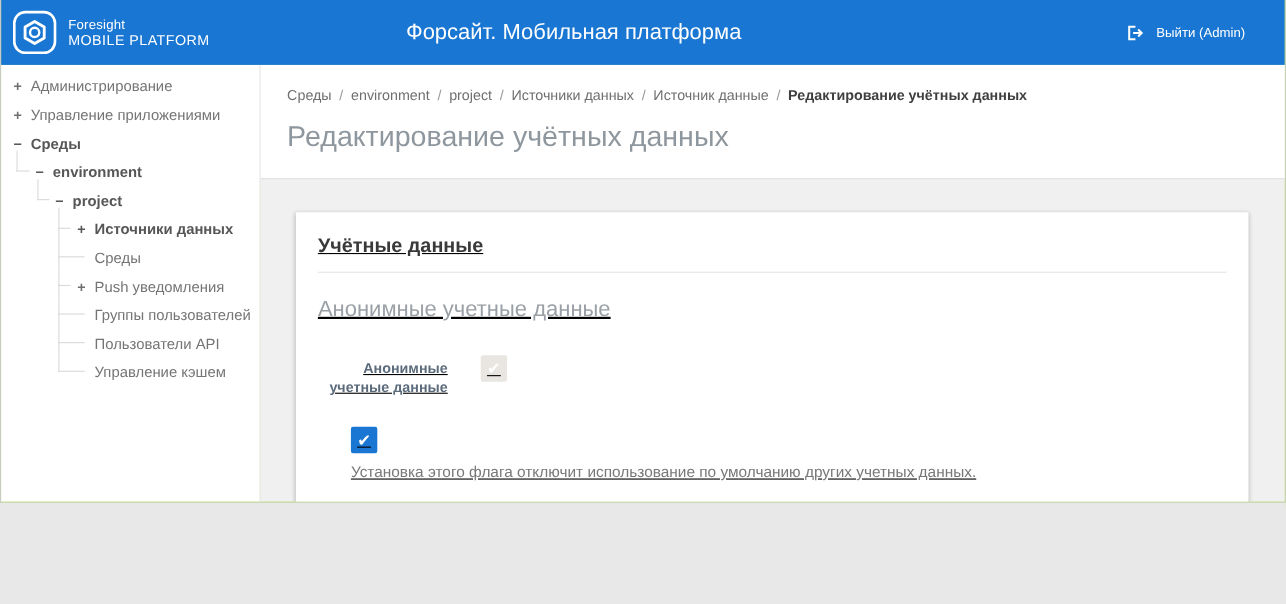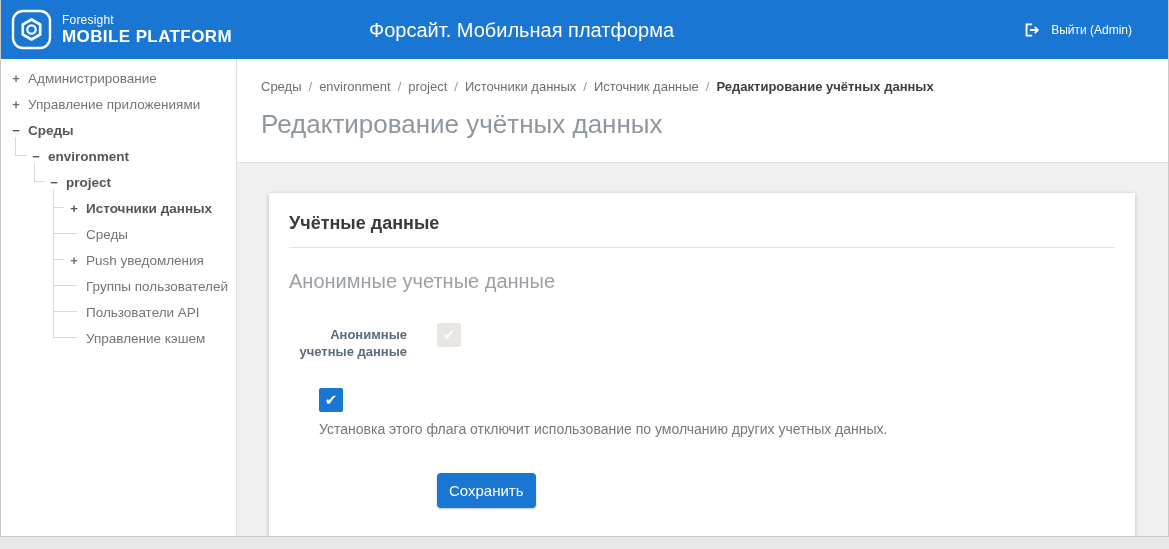--- a/index.html
+++ b/index.html
@@ -1,27 +1,27 @@
 <!DOCTYPE html>
 <html><head>
 <meta charset="utf-8">
 <style>
   * { margin:0; padding:0; box-sizing:border-box; }
   html,body { background:#e8e8e8; }
   body { font-family:"Liberation Sans","DejaVu Sans",sans-serif; }
-  .viewport { width:1169px; height:537px; background:#bef264; position:relative;
+  .viewport { width:1169px; height:457px; background:#bef264; position:relative;
               border:1px solid #c9c9c9; border-top:none; overflow:hidden; }
 
   
   .topbar { height:59px; background:#1976d2; display:flex; align-items:center;
             position:relative; color:#fff; }
   .logo { display:flex; align-items:center; gap:10px; margin-left:10px; cursor:pointer; }
   .logo-badge { width:41px; height:41px; }
   .logo-text .l1 { font-size:12px; font-weight:400; letter-spacing:.2px; }
-  .logo-text .l2 { font-size:17px; font-weight:700; letter-spacing:.4px; }
+  .logo-text .l2 { font-size:13px; font-weight:400; letter-spacing:.4px; }
   .topbar-title { position:absolute; left:332px; top:50%; transform:translateY(-50%);
                   font-size:20px; font-weight:400;margin-left:36px; }
   .logout { position:absolute; right:36px; top:50%; transform:translateY(-50%);
             display:flex; align-items:center; gap:11px; cursor:pointer; font-size:12px; }
 
   
   .page-body { display:flex; height:489px; }
   .sidebar { width:236px; background:#fff; border-right:1px solid #e0e0e0;
              padding-top:6px; flex-shrink:0; }
   .main { flex:1; background:#f0f0f1; display:flex; flex-direction:column; }
@@ -41,21 +41,21 @@
   .main-header { background:#fff; border-bottom:1px solid #ddd; padding:20px 0 22px 24px; }
   .breadcrumb { font-size:13px; color:#6f6f6f; display:flex; flex-wrap:wrap; align-items:center; }
   .breadcrumb .crumb { cursor:pointer; }
   .breadcrumb .sep { margin:0 7px; color:#9a9a9a; }
   .breadcrumb .crumb.current { font-weight:700; color:#3f3f3f; cursor:default; }
   .page-title { margin-top:15px; font-size:26px; font-weight:400; color:#8f979e; }
 
   
   .content { padding:30px 0 0 32px; }
   .card { width:866px; min-height:311px; background:#fff; border-radius:1px;
-          box-shadow:0 1px 4px rgba(0,0,0,.22); padding:20px 20px 38px 20px; }
+          box-shadow:0 1px 4px rgba(0,0,0,.22); padding:20px 20px 38px 20px;text-decoration:underline; }
   .card-title { font-size:18px; font-weight:700; color:#3a3a3a; padding-bottom:13px;
                 border-bottom:1px solid #e4e4e4; }
   .card-subtitle { margin-top:22px; font-size:20px; font-weight:400; color:#9aa0a5; }
 
   .form-row { display:flex; align-items:flex-start; }
   .form-row.r1 { margin-top:30px; }
   .form-row.r2 { margin-top:28px; }
   .form-row.rbtn { margin-top:36px; }
   .form-label { width:118px; text-align:right; font-size:13px; font-weight:700;
                 color:#5b6b7b; line-height:17px; padding-top:3px; flex-shrink:0; }

